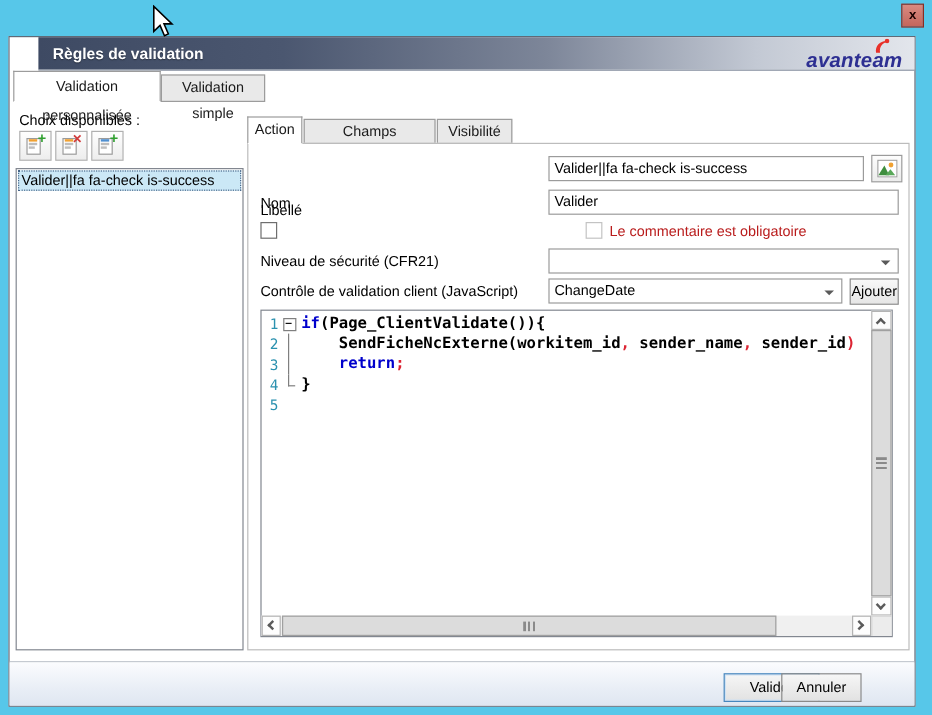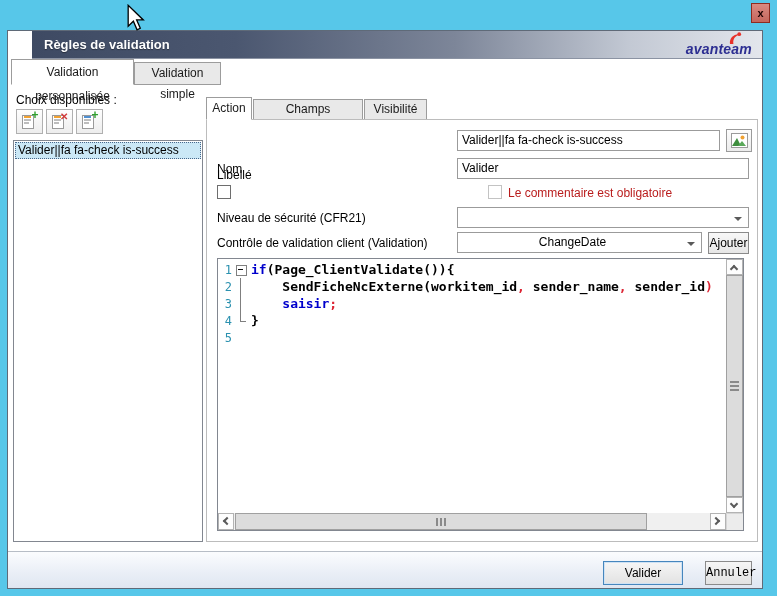--- a/index.html
+++ b/index.html
@@ -17,21 +17,21 @@
   
   .dialog { position:absolute; left:7px; top:30px; width:756px; height:559px;
     background:#fff; border:1px solid #5f6a78; }
 
   .titlebar { position:absolute; left:0; top:0; right:0; height:28px;
     background:linear-gradient(90deg,#3e4a63 0%,#4b5770 28%,#7d8699 58%,#c3c9d4 82%,#e3e6ec 100%);
     border-bottom:1px solid #8b93a3;margin-left:24px; }
   .title-text { position:absolute; left:12px; top:6px; color:#fff; font-weight:bold; font-size:13px;
     text-shadow:0 1px 1px rgba(0,0,0,.4); }
   .brand { position:absolute; right:10px; top:10px; color:#2d2f92; font-style:italic; font-weight:bold;
-    font-size:14px; letter-spacing:.2px; }
+    font-size:17px; letter-spacing:.2px; }
   .brand-mark { position:absolute; right:19px; top:1px; }
 
   
   .tab { position:absolute; border:1px solid #9c9c9c; background:#e9e9e9; text-align:center;
     font-size:12px; color:#1a1a1a; }
   .tab.active { background:#fff; border-bottom:1px solid #fff; z-index:3; }
 
   .tab-outer-1 { left:3px;  top:28px; width:123px; height:26px; line-height:24px; }
   .tab-outer-2 { left:126px; top:31px; width:87px; height:23px; line-height:21px; }
 
@@ -78,21 +78,21 @@
 
   .row2-label { top:42px; } .row2-input { left:250px; top:38px; width:292px; }
 
   .cb-box { position:absolute; width:14px; height:14px; border:1px solid #6e6e6e; background:#fff; top:65px; }
   .cb1-box { left:10px; }
   .cb1-label { position:absolute; left:30px; top:66px; }
   .cb2-box { left:281px; border-color:#c3c3c3; }
   .cb2-label { position:absolute; left:301px; top:66px; color:#b91c1c; }
 
   .row3-label { top:91px; } .row3-combo { left:250px; top:87px; width:292px; }
-  .row4-label { top:116px; } .row4-combo { left:250px; top:112px; width:245px;text-align:center; }
+  .row4-label { top:116px; } .row4-combo { left:250px; top:112px; width:245px; }
   .ajouter-btn { position:absolute; left:501px; top:112px; width:41px; height:22px;
     border:1px solid #8a8a8a; background:linear-gradient(#f8f8f8,#e6e6e6);
     text-align:center; line-height:20px; cursor:default; }
 
   
   .editor { position:absolute; left:10px; top:138px; width:527px; height:273px;
     border:1px solid #828790; background:#fff; }
   .code-lines { position:absolute; left:0; top:2px; right:17px; }
   .code-line { display:flex; height:17px; align-items:center; }
   .ln { width:17px; text-align:right; padding-right:3px; color:#2b91af;
@@ -131,21 +131,21 @@
   .chev-left  { left:5px; top:4px;  transform:rotate(45deg); }
   .chev-right { left:2px; top:4px;  transform:rotate(-135deg); }
 
   
   .footer-sep { position:absolute; left:0; right:0; top:520px; height:1px; background:#b7bdc6; }
   .footer { position:absolute; left:0; right:0; top:521px; bottom:0;
     background:linear-gradient(#fbfcfe,#e9eef6 60%,#dfe6f1); }
   .btn { position:absolute; top:9px; height:24px; text-align:center; line-height:22px;
     background:linear-gradient(#f6f6f6,#e2e2e2); border:1px solid #8a8a8a; cursor:default; }
   .btn-ok { left:595px; width:80px; border:1px solid #4686bd; box-shadow:inset 0 0 0 1px #cfe2f4; }
-  .btn-cancel { left:697px; width:47px;font-family:Liberation Mono, monospace; }
+  .btn-cancel { left:643px; width:67px; }
 </style>
 </head>
 <body>
 
 <div class="frame">
 
   <svg class="cursor" width="20" height="30" viewBox="0 0 14 23">
     <polygon points="1,1 1,17 5,13.2 7.8,19.8 10.3,18.6 7.5,12.2 12.6,12.2" fill="#fff" stroke="#000" stroke-width="1"></polygon>
   </svg>
 
@@ -223,21 +223,21 @@
 
       <div class="cb-box cb1-box"></div>
       <div class="cb-box cb2-box"></div>
       <div class="cb2-label">Le commentaire est obligatoire</div>
 
       <div class="fld-label row3-label">Niveau de sécurité (CFR21)</div>
       <div class="combo row3-combo">
         <span class="combo-arrow"></span>
       </div>
 
-      <div class="fld-label row4-label">Contrôle de validation client (Validation)</div>
+      <div class="fld-label row4-label">Contrôle de validation client (JavaScript)</div>
       <div class="combo row4-combo">
         <span>ChangeDate</span>
         <span class="combo-arrow"></span>
       </div>
       <div class="ajouter-btn">Ajouter</div>
 
       <div class="editor">
         <div class="code-lines">
 
           <div class="code-line">
@@ -248,21 +248,21 @@
 
           <div class="code-line">
             <span class="ln">2</span>
             <span class="fold" data-fold="line"></span>
             <span class="code"><span class="tok" data-k="pl">    SendFicheNcExterne(workitem_id</span><span class="tok" data-k="rd">,</span><span class="tok" data-k="pl"> sender_name</span><span class="tok" data-k="rd">,</span><span class="tok" data-k="pl"> sender_id</span><span class="tok" data-k="rd">)</span></span>
           </div>
 
           <div class="code-line">
             <span class="ln">3</span>
             <span class="fold" data-fold="line"></span>
-            <span class="code"><span class="tok" data-k="pl">    </span><span class="tok" data-k="kw">saisir</span><span class="tok" data-k="rd">;</span></span>
+            <span class="code"><span class="tok" data-k="pl">    </span><span class="tok" data-k="kw">return</span><span class="tok" data-k="rd">;</span></span>
           </div>
 
           <div class="code-line">
             <span class="ln">4</span>
             <span class="fold" data-fold="corner"></span>
             <span class="code"><span class="tok" data-k="pl">}</span></span>
           </div>
 
           <div class="code-line">
             <span class="ln">5</span>

